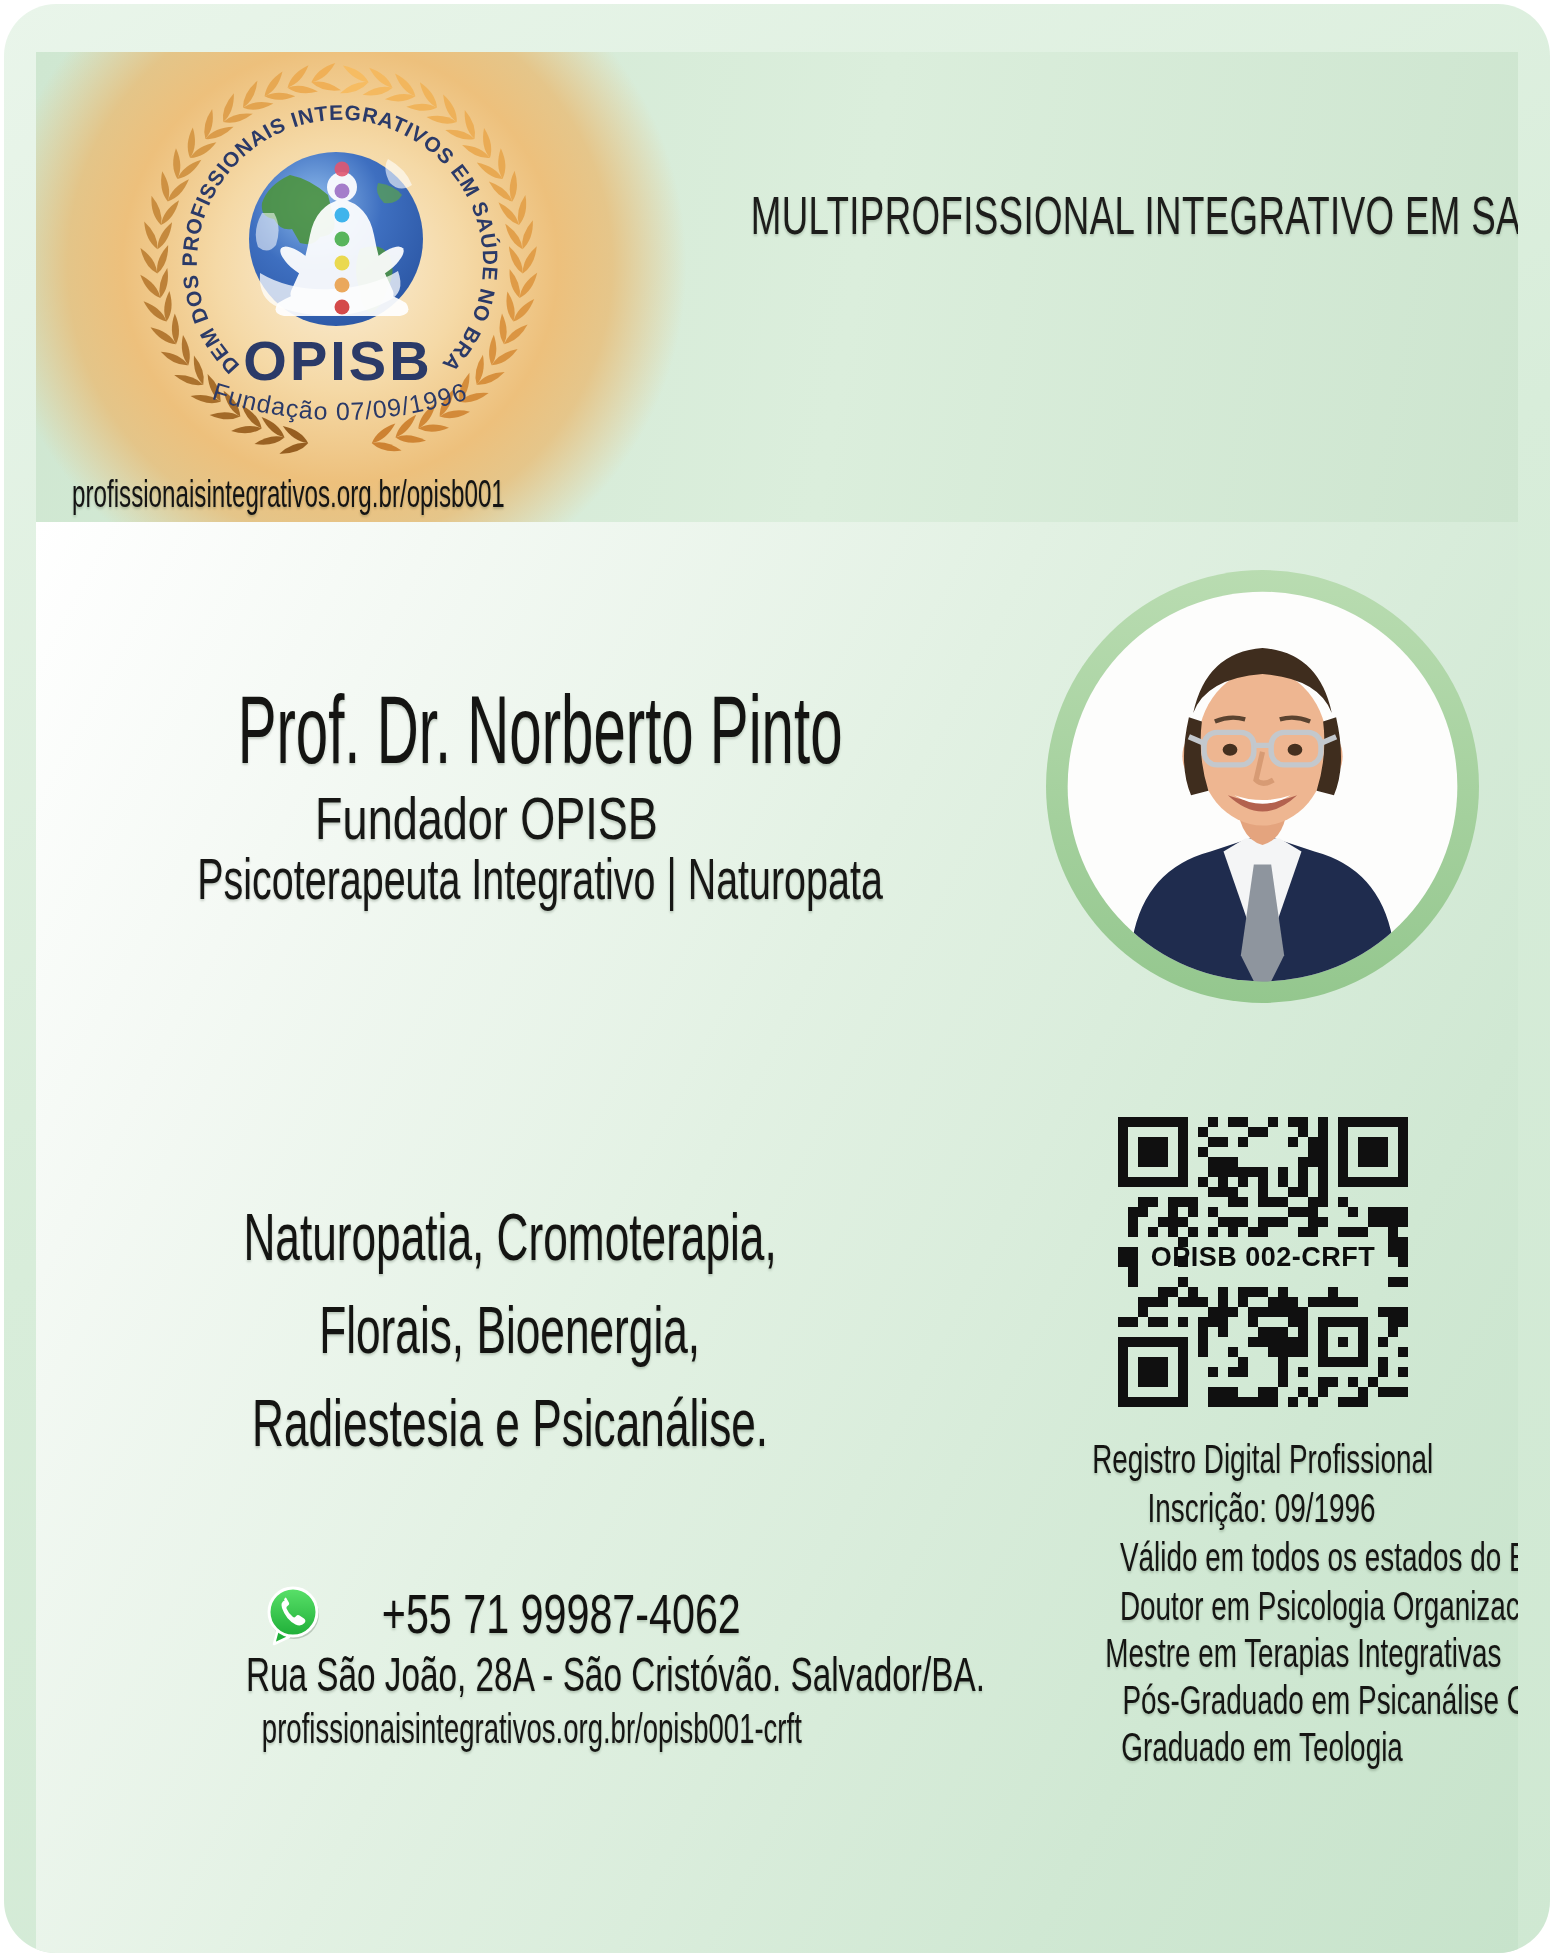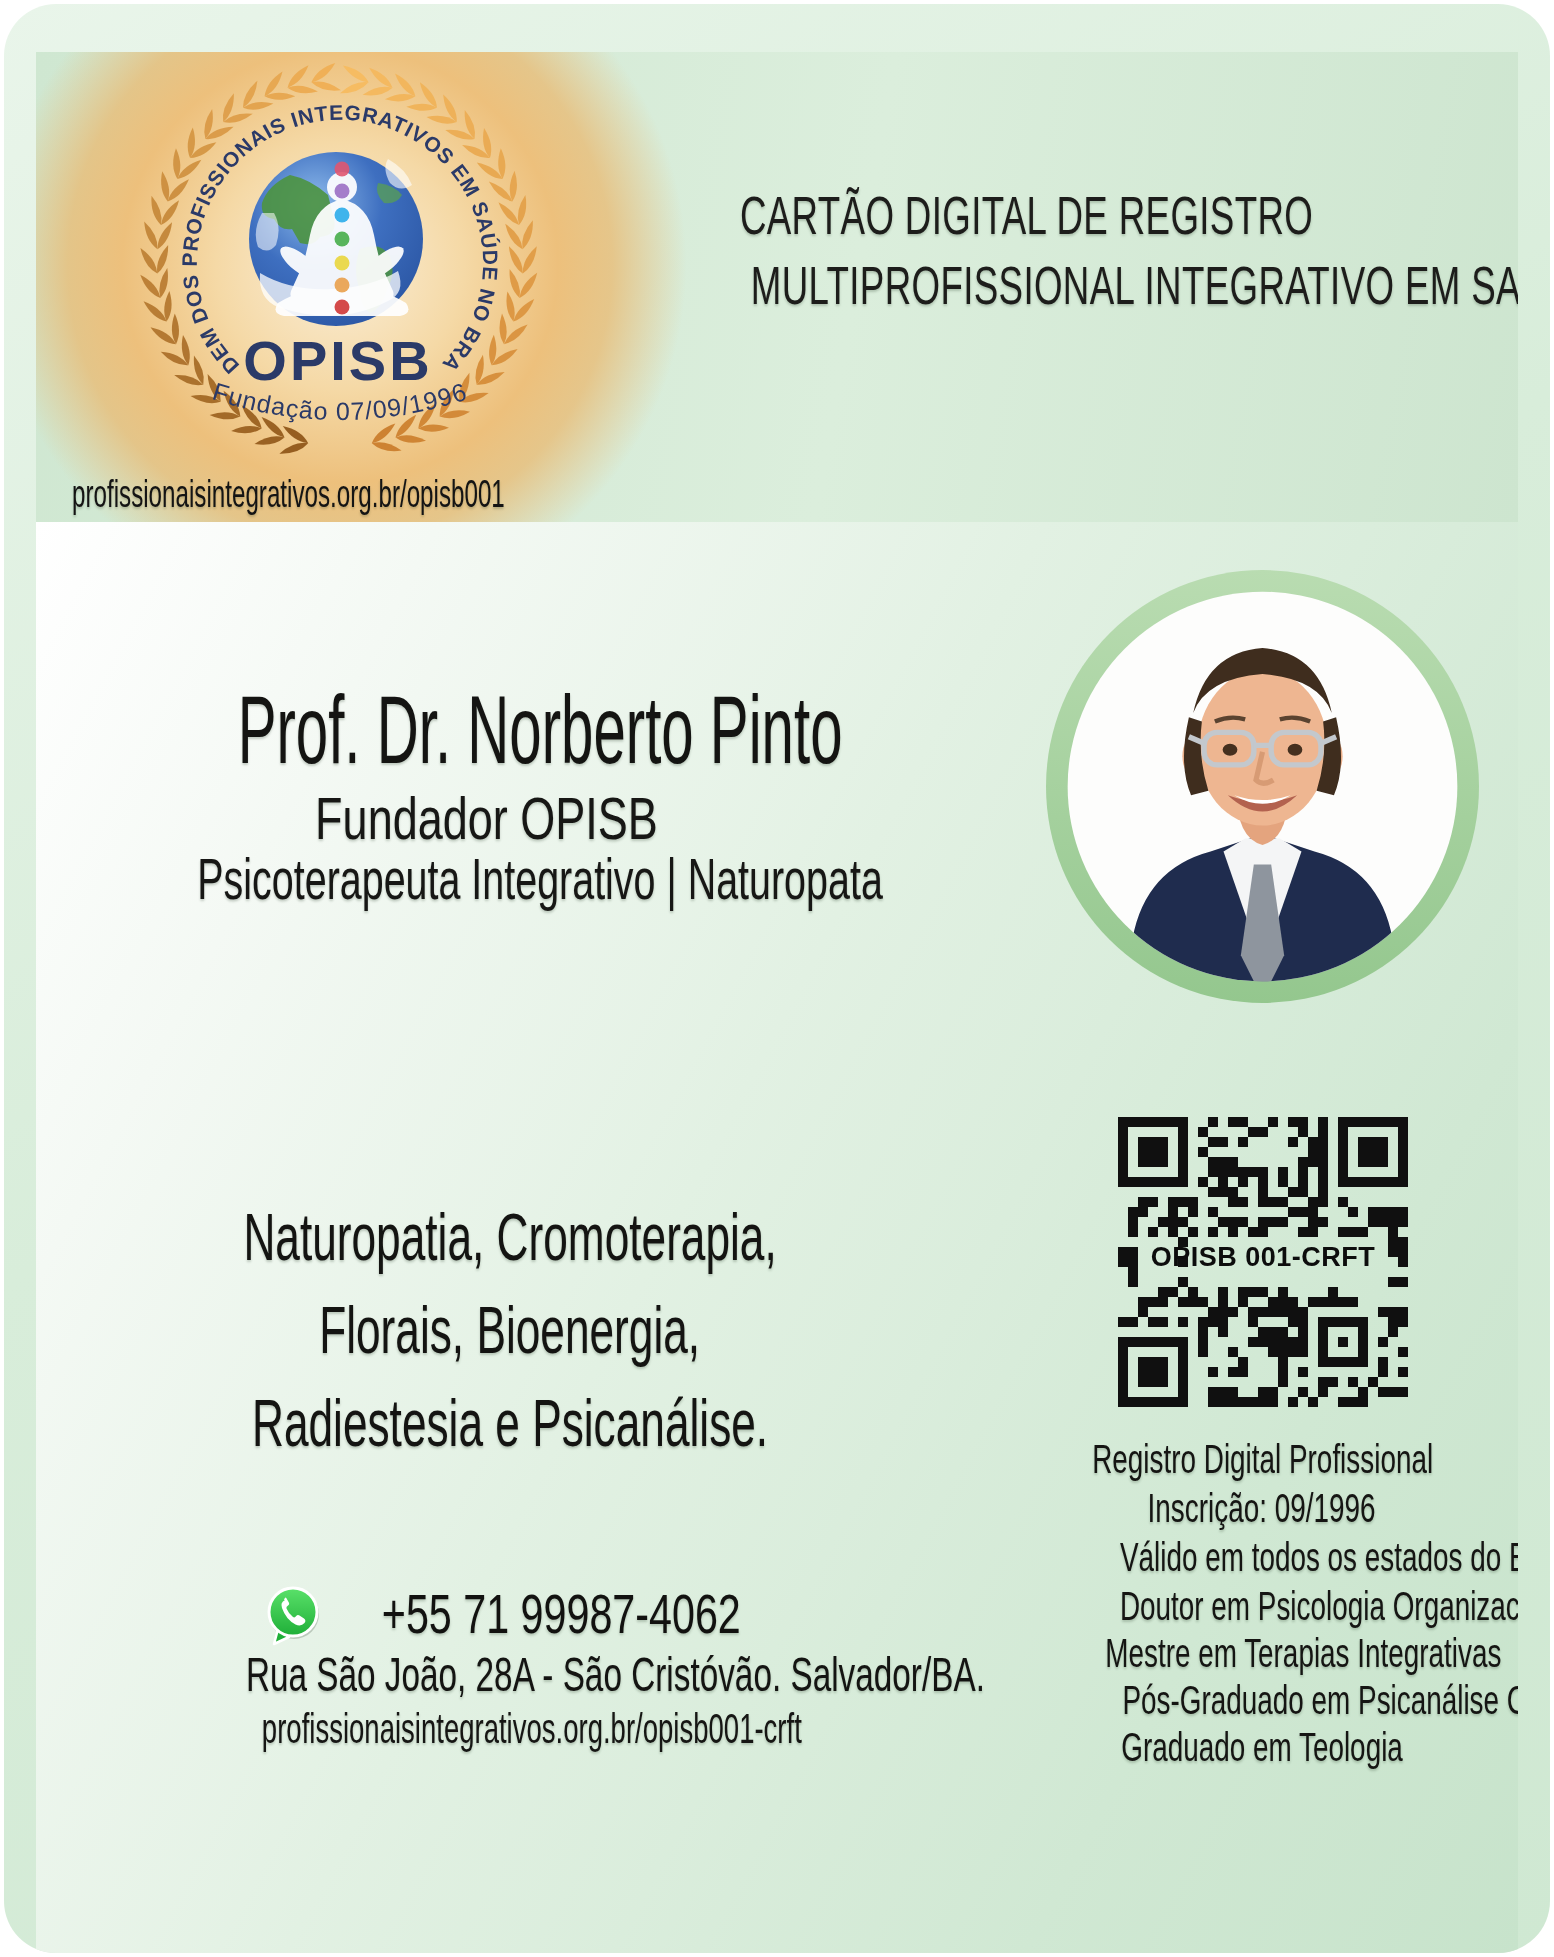--- a/index.html
+++ b/index.html
@@ -175,21 +175,20 @@
           <circle cx="202" cy="244" r="7.5" fill="#d44a4a"></circle>
         </g>
         <text x="198" y="317" text-anchor="middle" font-family="Liberation Sans, sans-serif" font-weight="bold" font-size="56" letter-spacing="3" fill="#2b3a68">OPISB</text>
         <path id="fndPath" d="M 78 338 Q 200 376 322 338" fill="none"></path>
         <text font-family="Liberation Sans, sans-serif" font-size="25" letter-spacing="1" fill="#2b3a68">
           <textPath href="#fndPath" startOffset="50%" text-anchor="middle">Fundação 07/09/1996</textPath>
         </text>
       </svg>
 
       <div class="abs hdr-title">
-        <div class="line"><span class="cx shadowed" style="--sx:.68">CARTÃO DIGITAL DE REGISTRO</span></div>
         <div class="line"><span class="cx shadowed" style="--sx:.68">MULTIPROFISSIONAL INTEGRATIVO EM SAÚDE</span></div>
       </div>
 
       <div class="abs hdr-url">
         <span class="cx shadowed">profissionaisintegrativos.org.br/opisb001</span>
       </div>
     </div>
 
     <div class="panel body-panel">
 
@@ -503,21 +502,21 @@
               <rect x="22" y="28" width="1" height="1"></rect>
               <rect x="23" y="28" width="1" height="1"></rect>
               <rect x="24" y="28" width="1" height="1"></rect>
               <rect x="0" y="14" width="2" height="1"></rect>
               <rect x="1" y="15" width="1" height="1"></rect>
               <rect x="27" y="12" width="2" height="1"></rect>
               <rect x="28" y="13" width="1" height="1"></rect>
               <rect x="27" y="16" width="2" height="1"></rect>
             </g>
         </svg>
-        <div class="qr-label">OPISB 001-CRFT</div>
+        <div class="qr-label">OPISB 002-CRFT</div>
       </div>
 
       <div class="abs reg-block">
         <div class="line"><span class="cx shadowed" style="--sx:.68">Registro Digital Profissional</span></div>
         <div class="line"><span class="cx shadowed" style="--sx:.68">Inscrição: 09/1996</span></div>
         <div class="line"><span class="cx shadowed" style="--sx:.68">Válido em todos os estados do Brasil</span></div>
       </div>
 
       <div class="abs creds-block">
         <div class="line"><span class="cx shadowed" style="--sx:.68">Doutor em Psicologia Organizacional</span></div>

